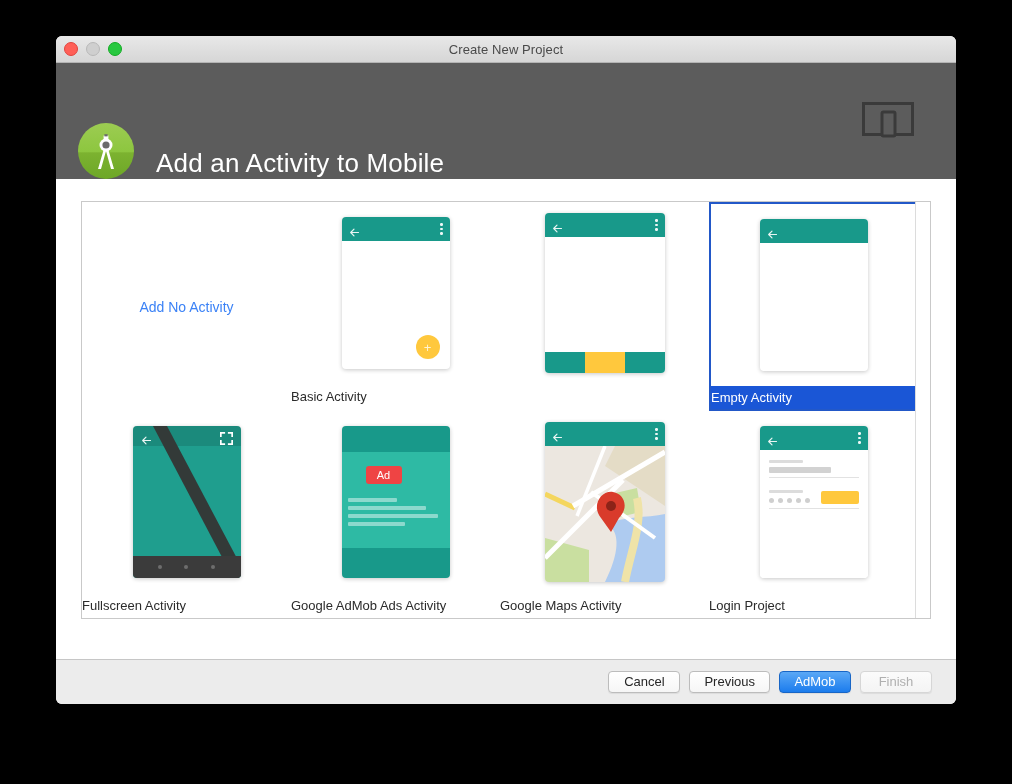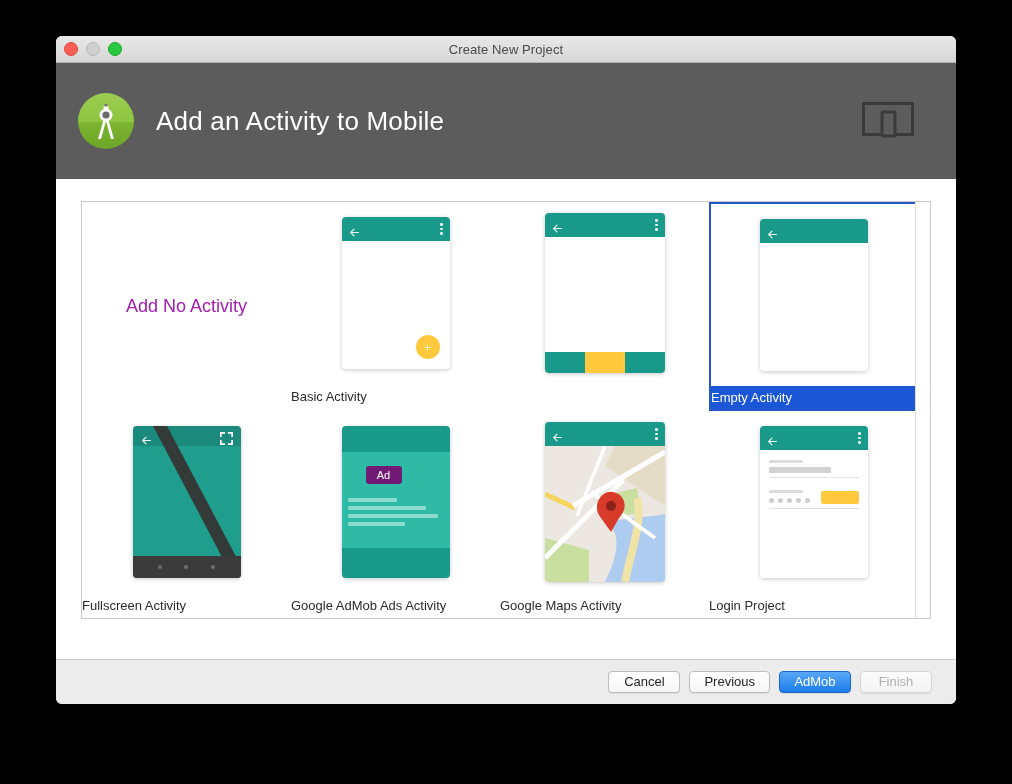--- a/index.html
+++ b/index.html
@@ -66,21 +66,21 @@
     font-size: 13px;
     color: #4a4a4a;
     letter-spacing: 0.1px;
   }
 
   
   .header {
     height: 116px;
     background: #5c5c5c;
     display: flex;
-    align-items: center;
+    align-items: flex-end;
     padding: 0 24px 0 22px;
     position: relative;
     box-sizing: border-box;
   }
   .logo {
     width: 56px;
     height: 56px;
     flex: 0 0 56px;
     position: relative;
   }
@@ -190,22 +190,22 @@
   .cell.selected .cell-label {
     background: #1a56d6;
     color: #ffffff;
     line-height: 23px;
     height: 23px;
   }
   .cell.noactivity .thumb-slot {
     height: 209px;
   }
   .cell.noactivity .center-label {
-    font-size: 18px;
-    color: #a21caf;
+    font-size: 14px;
+    color: #3b82f6;
   }
 
   
   .phone {
     position: relative;
     width: 108px;
     height: 152px;
     background: #ffffff;
     border-radius: 4px;
     box-shadow: 0 1px 4px rgba(0,0,0,0.22);
@@ -333,21 +333,21 @@
     top: 26px;
     bottom: 30px;
     background: #2ebaa4;
   }
   .ad-badge {
     position: absolute;
     left: 24px;
     top: 14px;
     width: 36px;
     height: 18px;
-    background: #701a75;
+    background: #ef4444;
     border-radius: 3px;
     color: #ffffff;
     font-size: 11px;
     display: flex;
     align-items: center;
     justify-content: center;
   }
   .ad-lines { position: absolute; left: 6px; right: 6px; top: 46px; }
   .ad-lines i {
     display: block;

